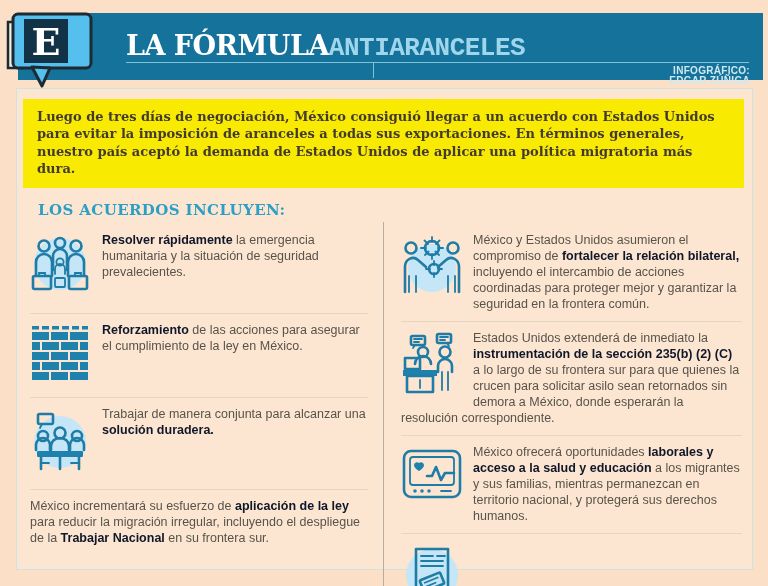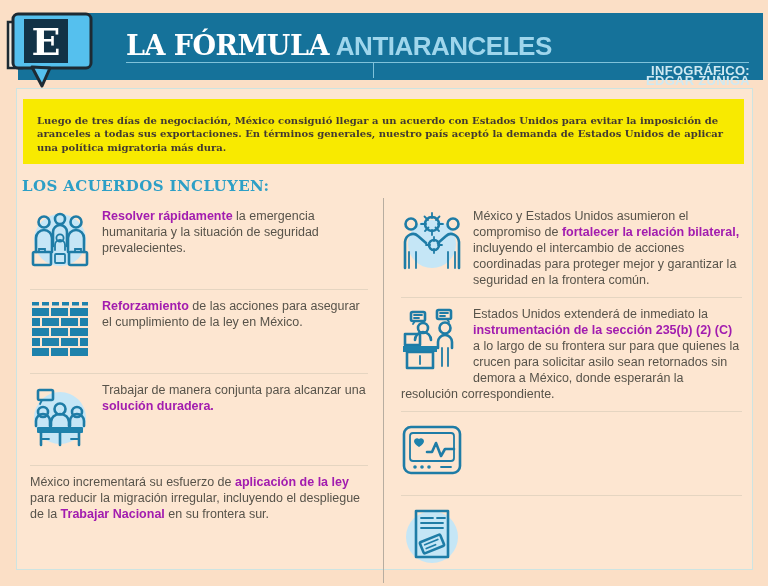--- a/index.html
+++ b/index.html
@@ -5,44 +5,44 @@
   * { margin:0; padding:0; box-sizing:border-box; }
   html,body { width:768px; height:586px; }
   body { font-family:"Liberation Sans", sans-serif; }
   .page { position:relative; width:768px; height:586px; background:#fbdfc6; overflow:hidden; }
 
   
   .header-bar { position:absolute; left:18px; right:5px; top:13px; height:67px; background:#15729a; }
   .logo { position:absolute; left:4px; top:10px; width:94px; height:80px; z-index:5; }
   .title-row { position:absolute; left:108px; top:17px; white-space:nowrap; }
   .title-main { font-family:"DejaVu Serif", serif; font-weight:bold; font-size:27px; color:#ffffff; letter-spacing:-0.5px;text-align:right; }
-  .title-accent { font-family:Liberation Sans, sans-serif; font-weight:bold; font-size:26px; color:#9fd6ec; letter-spacing:-0.5px; margin-left:7px; }
+  .title-accent { font-family:Liberation Mono, monospace; font-weight:bold; font-size:26px; color:#9fd6ec; letter-spacing:-0.5px; }
   .header-rule { position:absolute; left:108px; right:14px; top:49px; height:1px; background:#7fc2da; }
   .header-vrule { position:absolute; left:355px; top:49px; bottom:2px; width:1px; background:#7fc2da; }
   .credit-left { position:absolute; left:108px; top:56px; font-size:8.5px; font-weight:bold; color:#cfe9f2; letter-spacing:0.3px; }
-  .credit-right { position:absolute; right:13px; top:53px; font-size:13px; font-weight:bold; color:#cfe9f2; text-align:right; line-height:10px; letter-spacing:0.3px; }
+  .credit-right { position:absolute; right:13px; top:53px; font-size:10px; font-weight:bold; color:#cfe9f2; text-align:right; line-height:10px; letter-spacing:0.3px; }
 
   
   .panel { position:absolute; left:16px; top:88px; width:737px; height:482px; background:#fde6d1; border:1px solid #cde4e2; }
-  .intro-box { margin:10px 8px 0 6px; background:#f8ea00; padding:15px 14px 10px 14px;
-               font-family:"DejaVu Serif", serif; font-weight:bold; font-size:10px; line-height:1.34; color:#433a30; }
-  .section-title { margin:13px 0 3px 5px; font-family:"DejaVu Serif", serif; font-weight:bold;
+  .intro-box { margin:10px 8px 0 6px; background:#f8ea00; padding:9px 14px 10px 14px;
+               font-family:"DejaVu Serif", serif; font-weight:bold; font-size:13px; line-height:1.34; color:#433a30; }
+  .section-title { margin:13px 0 3px 21px; font-family:"DejaVu Serif", serif; font-weight:bold;
                    font-size:15px; color:#2d9fc6; letter-spacing:0.4px; }
 
   .columns { display:flex; padding:0 10px 0 13px; }
   .col { padding-top:2px; }
   .col-left { width:354px; padding-right:15px; border-right:1px solid #b7ada0; }
   .col-right { flex:1; padding-left:17px; }
 
   .item { padding:8px 0 9px 0; border-bottom:1px solid #e5d5c1; }
   .item:last-child { border-bottom:none; }
   .item::after { content:""; display:block; clear:both; }
   .icon-box { float:left; margin:2px 10px 2px 0; width:62px; }
   .item-text { font-size:12.5px; line-height:16px; color:#57534a; }
-  .item-text .b { font-weight:bold; color:#a21caf; }
+  .item-text .b { font-weight:bold; color:#0f172a; }
 
   svg .stk { stroke:#1e7ca6; stroke-width:2.6; fill:none; stroke-linecap:round; stroke-linejoin:round; }
   svg .stk-thin { stroke:#1e7ca6; stroke-width:1.8; fill:none; stroke-linecap:round; }
   svg .fillteal { fill:#1e82ac; }
   svg .bgcirc { fill:#c5e6f6; }
 </style>
 </head>
 <body>
 
 <div class="page">
@@ -181,20 +181,21 @@
     <span class="icon-box"><svg width="62" height="58" viewBox="0 0 62 58">
     <rect x="3" y="5" width="56" height="46" rx="7" fill="#d9eefa" class="stk"></rect>
     <rect class="stk-thin" x="9" y="11" width="44" height="28" rx="3"></rect>
     <path d="M18,17 a3,3 0 0 1 5,2 q0,3 -5,6 q-5,-3 -5,-6 a3,3 0 0 1 5,-2 z" fill="#1e82ac"></path>
     <path class="stk" d="M26,30 h5 l4,-9 5,13 4,-7 h9"></path>
     <circle class="fillteal" cx="14" cy="45" r="1.8"></circle>
                 <circle class="fillteal" cx="21" cy="45" r="1.8"></circle>
                 <circle class="fillteal" cx="28" cy="45" r="1.8"></circle>
     <path class="stk-thin" d="M40,45 h10"></path>
   </svg></span>
+    <p class="item-text"><span>México ofrecerá oportunidades </span><span class="b">laborales y acceso a la salud y educación </span><span>a los migrantes y sus familias, mientras permanezcan en territorio nacional, y protegerá sus derechos humanos.</span></p>
   </div>
           <div class="item">
     <span class="icon-box"><svg width="62" height="62" viewBox="0 0 62 62">
     <circle class="bgcirc" cx="31" cy="31" r="26"></circle>
     <rect x="15" y="5" width="32" height="46" fill="#e3f2fc" class="stk"></rect>
     <path class="stk-thin" d="M20,12 h12 M20,17 h22 M20,22 h22 M36,12 h8"></path>
     <g transform="rotate(-22 31 38)">
       <rect x="20" y="32" width="22" height="12" rx="1.5" fill="#c5e6f6" class="stk"></rect>
       <path class="stk-thin" d="M24,36 h14 M24,40 h10"></path>
     </g>

